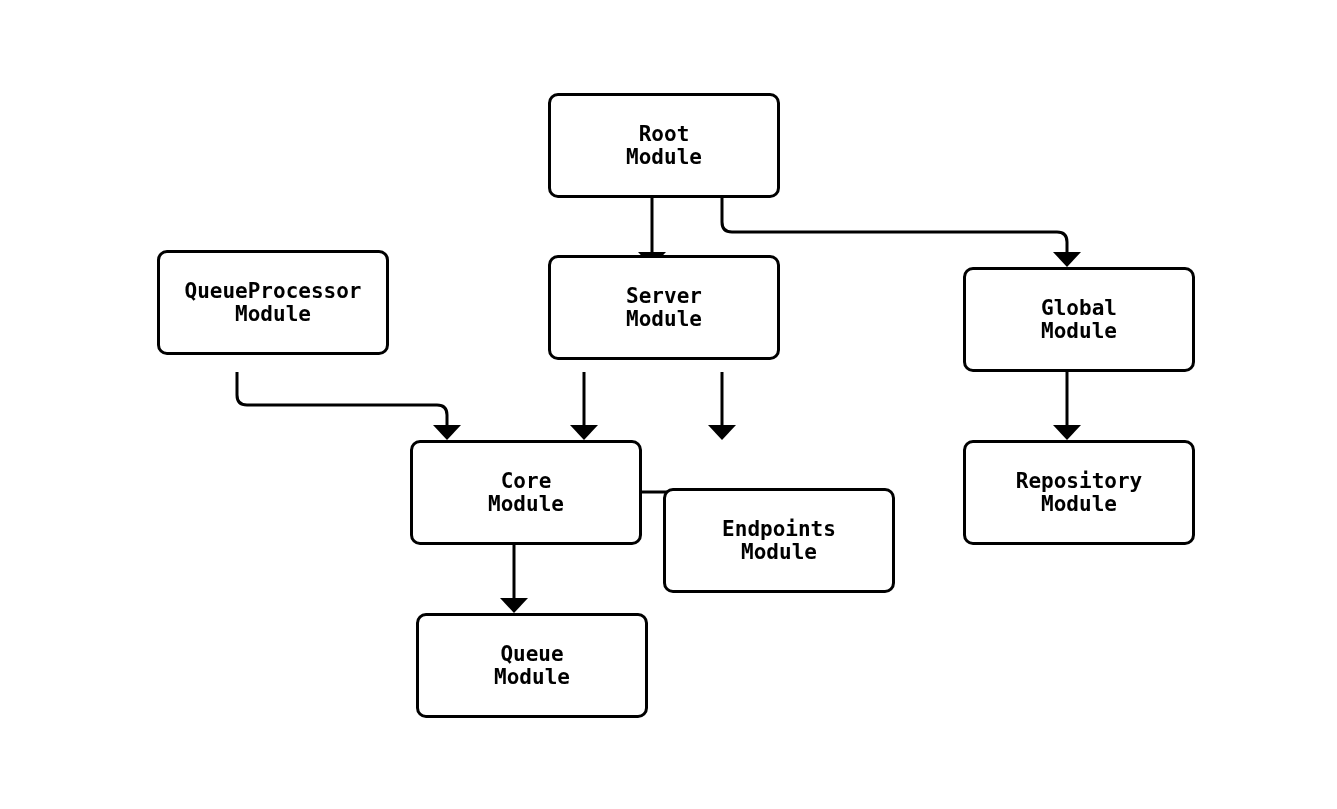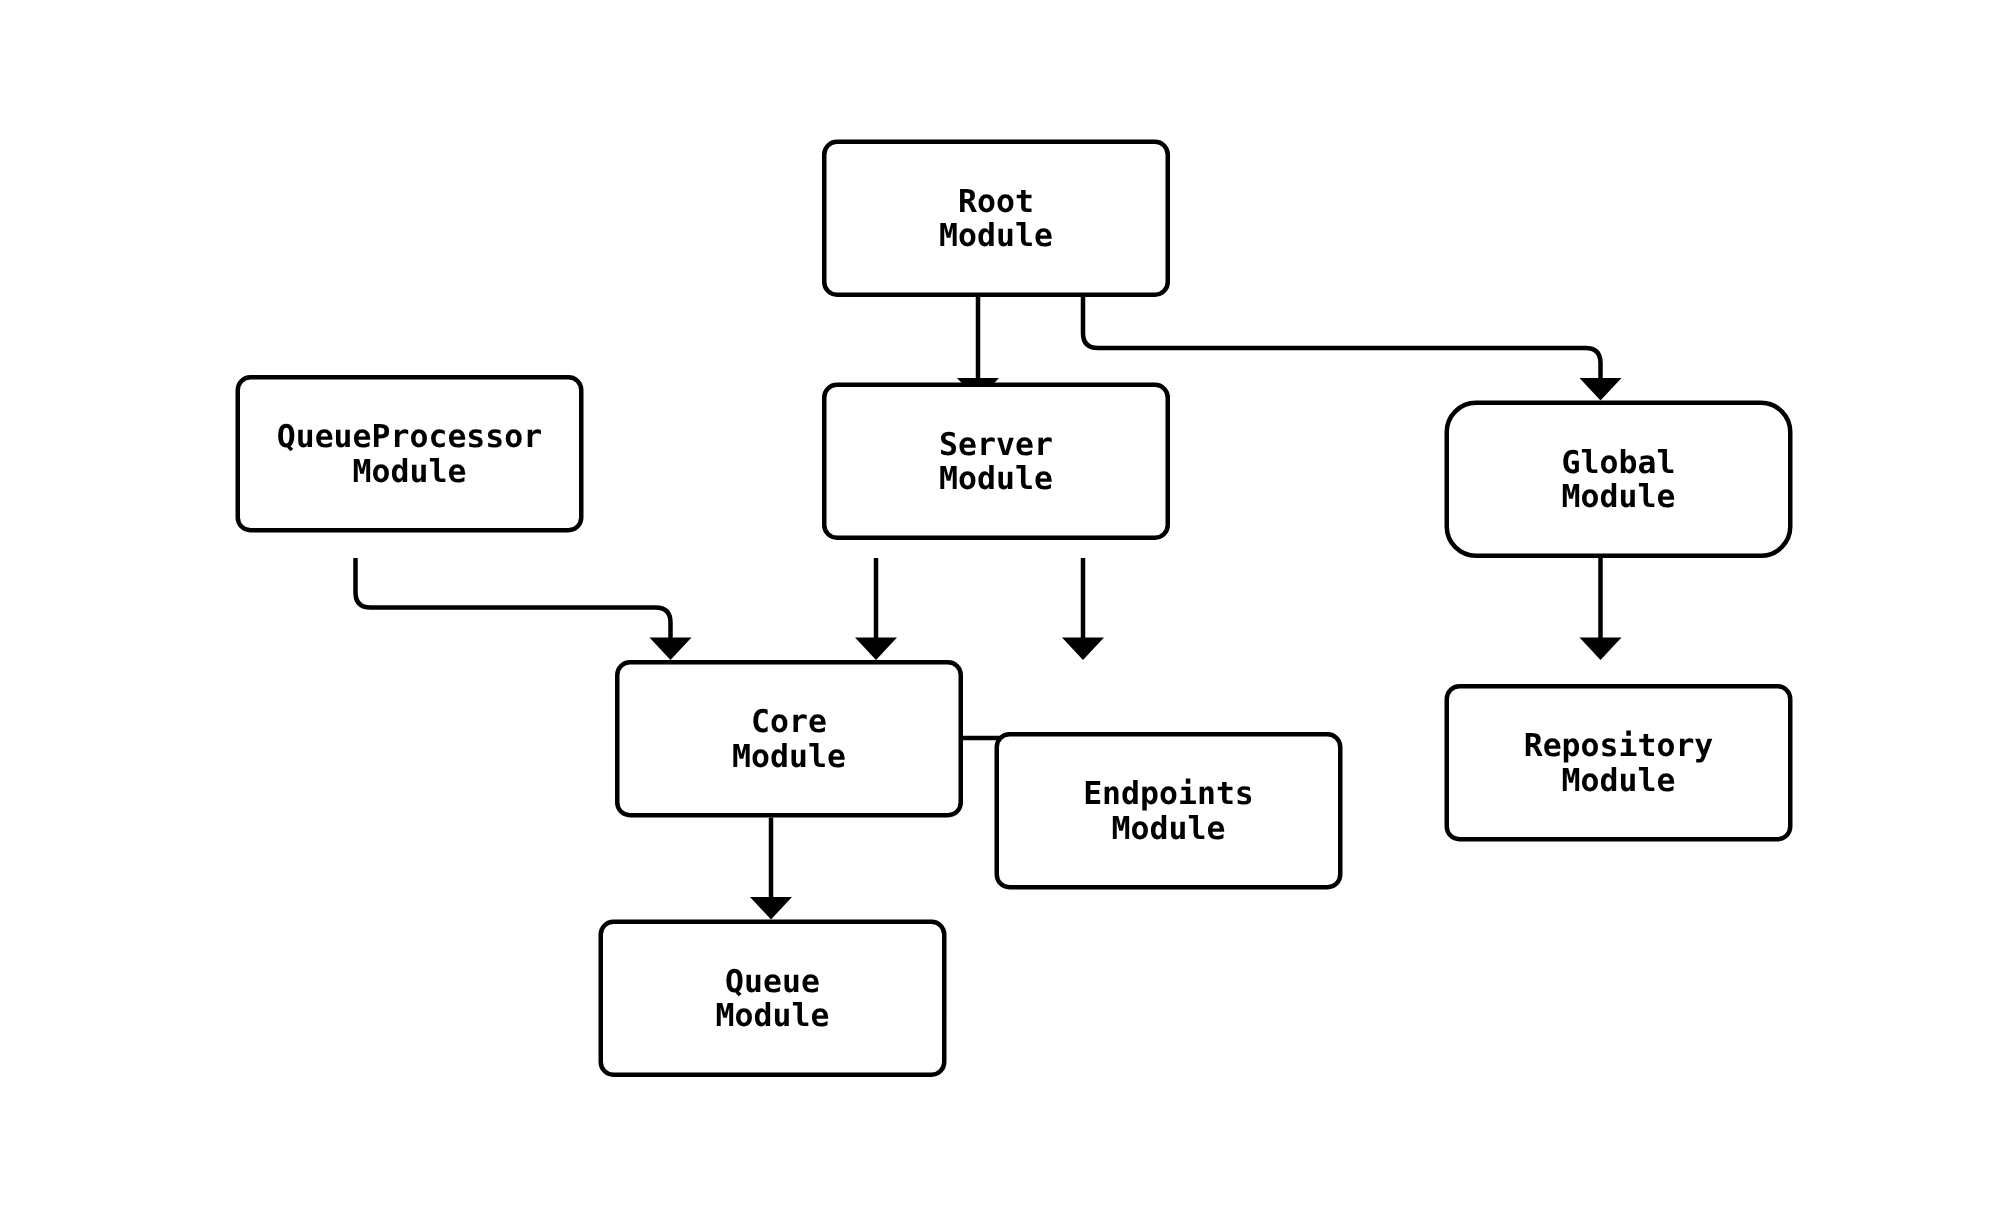--- a/index.html
+++ b/index.html
@@ -94,28 +94,28 @@
 
   <div class="node" style="left:548px; top:93px;">Root
 Module</div>
 
   <div class="node" style="left:133px; top:250px;margin-left:24px;">QueueProcessor
 Module</div>
 
   <div class="node" style="left:548px; top:255px;">Server
 Module</div>
 
-  <div class="node" style="left:963px; top:267px;border-radius:21px;">Global
+  <div class="node" style="left:963px; top:267px;">Global
 Module</div>
 
   <div class="node" style="left:410px; top:440px;">Core
 Module</div>
 
   <div class="node" style="left:663px; top:440px;margin-top:48px;">Endpoints
 Module</div>
 
-  <div class="node" style="left:963px; top:456px;">Repository
+  <div class="node" style="left:963px; top:440px;">Repository
 Module</div>
 
-  <div class="node" style="left:399px; top:613px;">Queue
+  <div class="node" style="left:416px; top:613px;">Queue
 Module</div>
 
 </div>
 
 </body></html>

